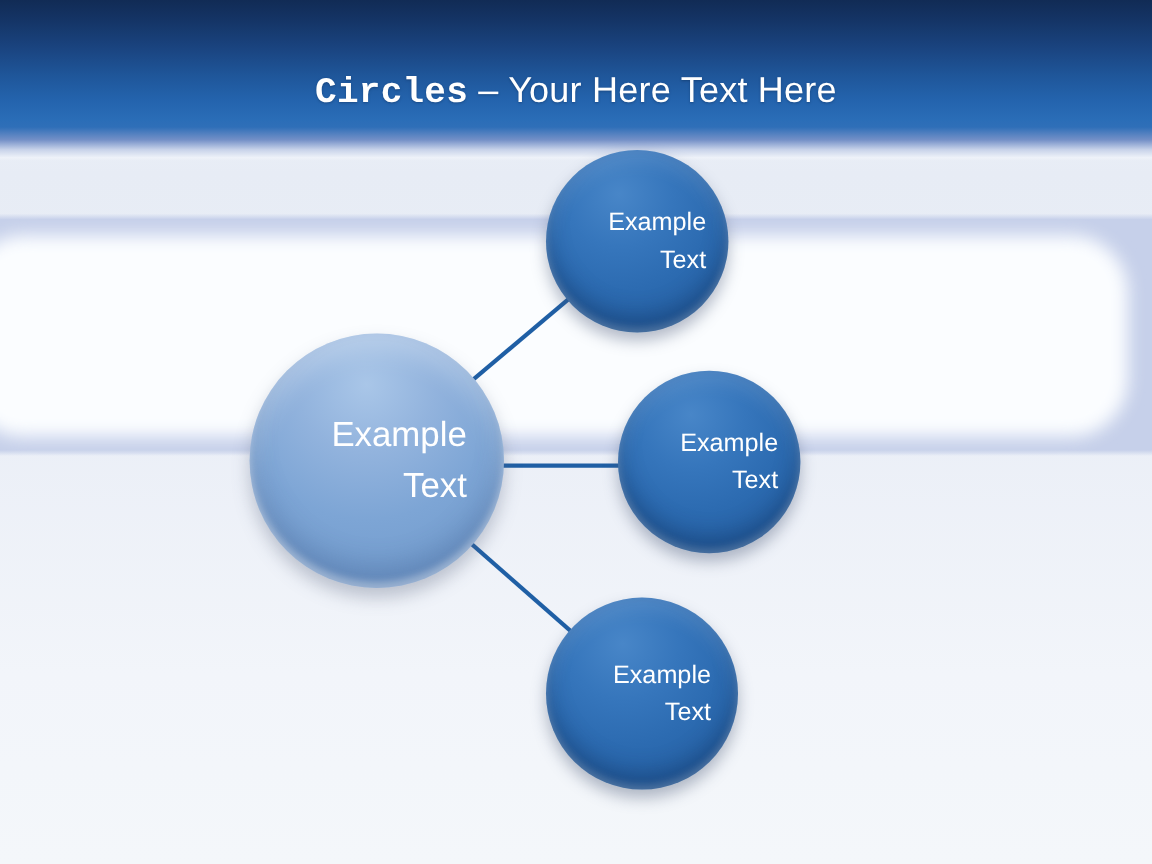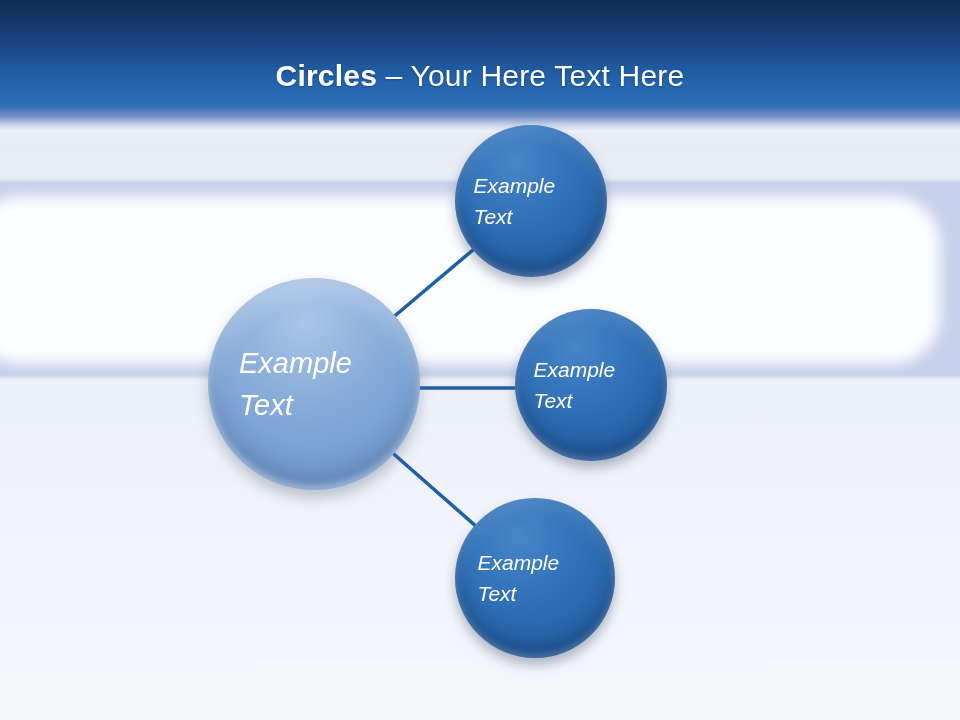--- a/index.html
+++ b/index.html
@@ -34,21 +34,21 @@
     position: absolute;
     top: 61px; left: 0;
     width: 960px;
     text-align: center;
     color: #ffffff;
     font-size: 30px;
     line-height: 30px;
     letter-spacing: 0.2px;
     text-shadow: 0 1px 2px rgba(10,30,60,0.35);
   }
-  .title .bold { font-weight: bold; }
+  .title .bold { font-weight: bold; font-family: Liberation Mono, monospace; }
 
   
   .band {
     position: absolute;
     left: 0; top: 178px;
     width: 960px; height: 202px;
     background: linear-gradient(180deg,
       rgba(198,208,234,0) 0px, #c6d0ea 5px,
       #c6d0ea 197px, rgba(198,208,234,0) 202px);
   }
@@ -68,23 +68,22 @@
     width: 960px; height: 720px;
   }
 
   
   .circle {
     position: absolute;
     border-radius: 50%;
     display: flex;
     align-items: center;
     justify-content: center;
-    text-align: left;
+    text-align: right;
     color: #ffffff;
-    font-style: italic;
   }
   .hub {
     left: 208px; top: 278px;
     width: 212px; height: 212px;
     background: radial-gradient(circle at 46% 20%,
       #a9c6e8 0%, #92b3dd 28%, #7da5d5 55%, #749dce 80%, #6b94c7 100%);
     box-shadow:
       inset 0 -5px 6px rgba(255,255,255,0.35),
       inset 0 -18px 22px rgba(45,75,125,0.28),
       inset 0 14px 20px rgba(255,255,255,0.30),

